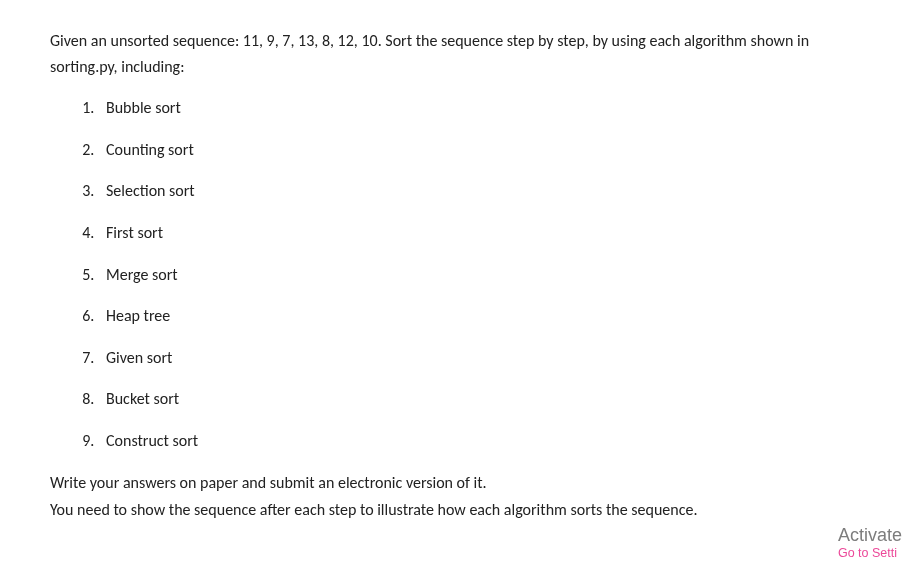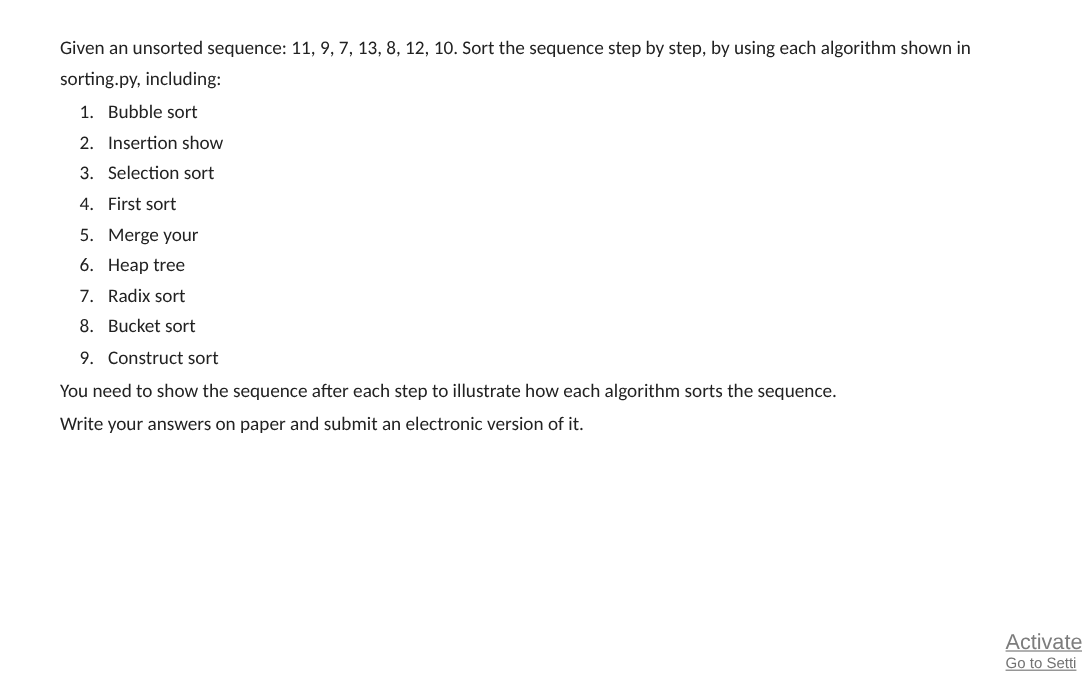--- a/index.html
+++ b/index.html
@@ -21,67 +21,66 @@
   .para {
     margin: 0 0 2px 0;
   }
   ol.num {
     list-style: decimal;
     margin: 0 0 2px 0;
     padding-left: 32px;
   }
   ol.num li {
     padding-left: 8px;
-    margin: 0;
+    margin: 16px;
     line-height: 1.6;
   }
   .section-gap {
     height: 60px;
   }
   .watermark {
     position: absolute;
     right: 0px;
     bottom: 12px;
     color: #7d7d7d;
     font-family: "Segoe UI", Arial, sans-serif;
     text-align: left;
     line-height: 1.25;
     pointer-events: none;
-    text-decoration: underline;
   }
   .watermark .title {
     font-size: 18px;
     color: #7d7d7d;
   }
   .watermark .sub {
     font-size: 12.5px;
-    color: #737373;
+    color: #ec4899;
   }
 </style>
 </head>
 <body>
 
 <div class="content">
 
   <p class="para">Given an unsorted sequence: 11, 9, 7, 13, 8, 12, 10. Sort the sequence step by step, by using each algorithm shown in sorting.py, including:</p>
 
   <ol class="num">
     <li>Bubble sort</li>
-    <li>Insertion show</li>
+    <li>Counting sort</li>
     <li>Selection sort</li>
     <li>First sort</li>
-    <li>Merge your</li>
+    <li>Merge sort</li>
     <li>Heap tree</li>
-    <li>Radix sort</li>
+    <li>Given sort</li>
     <li>Bucket sort</li>
     <li>Construct sort</li>
   </ol>
 
+  <p class="para">Write your answers on paper and submit an electronic version of it.</p>
   <p class="para">You need to show the sequence after each step to illustrate how each algorithm sorts the sequence.</p>
-  <p class="para">Write your answers on paper and submit an electronic version of it.</p>
 
   <div class="section-gap"></div>
 
 
 
 </div>
 
 <div class="watermark">
   <div class="title">Activate</div>
   <div class="sub">Go to Setti</div>

